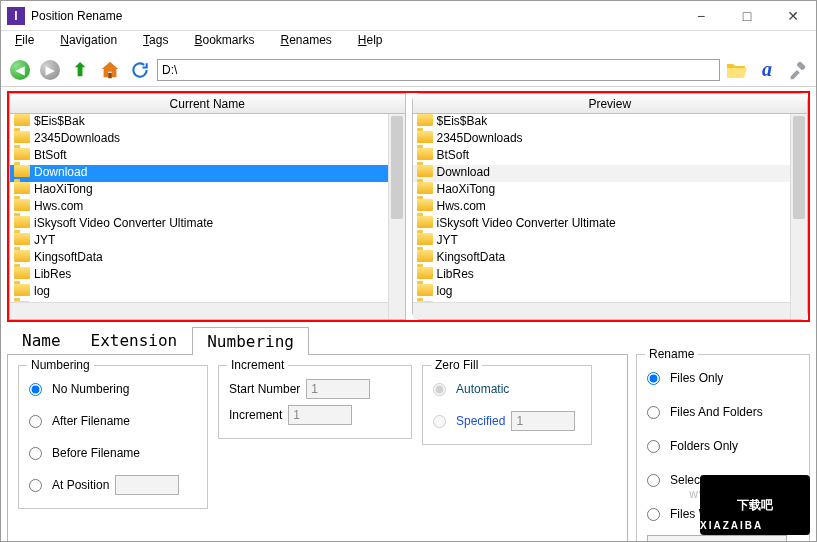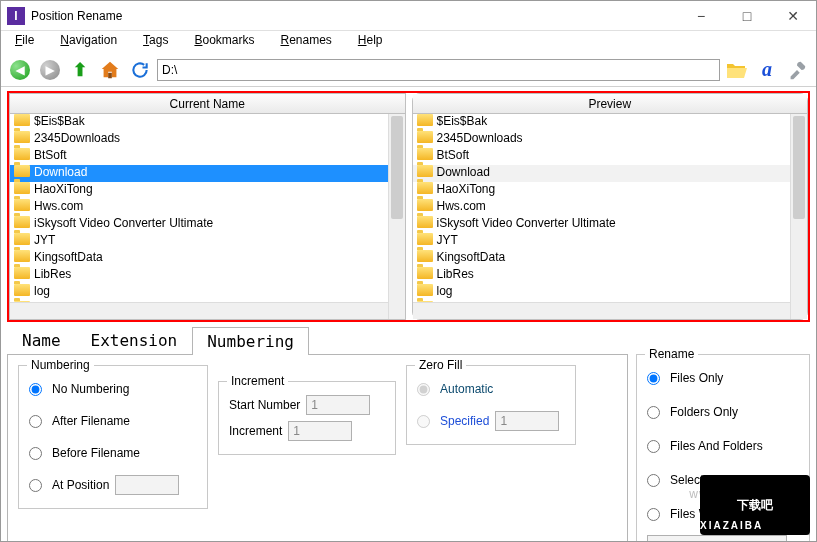--- a/index.html
+++ b/index.html
@@ -336,21 +336,21 @@
             <span>Before Filename</span>
           </label>
         <label class="opt-row">
             <input type="radio" name="num" style="">
             <span>At Position</span>
             <input type="text" disabled="" value="" style="">
           </label>
       </div>
     </div>
 
-    <div class="groupbox" style="width:178px;margin-top:16px;">
+    <div class="groupbox" style="width:194px;">
       <div class="legend">Increment</div>
       <div class="opt-row">
           <label>Start Number</label>
           <input type="text" disabled="" value="1" style="">
         </div>
       <div class="opt-row">
           <label>Increment</label>
           <input type="text" disabled="" value="1" style="">
         </div>
     </div>
@@ -374,25 +374,25 @@
 
   <div class="rename-box">
     <div class="legend">Rename</div>
     <div class="radio-col">
       <label class="opt-row">
           <input type="radio" name="rn" checked="" style="">
           <span>Files Only</span>
         </label>
       <label class="opt-row">
           <input type="radio" name="rn" style="">
-          <span>Folders Only</span>
+          <span>Files And Folders</span>
         </label>
       <label class="opt-row">
           <input type="radio" name="rn" style="">
-          <span>Files And Folders</span>
+          <span>Folders Only</span>
         </label>
       <label class="opt-row">
           <input type="radio" name="rn" style="">
           <span>Selected Items Only</span>
         </label>
       <label class="opt-row">
           <input type="radio" name="rn" style="">
           <span>Files With Extensions:</span>
         </label>
       <input type="text" disabled="" value="" style="">

